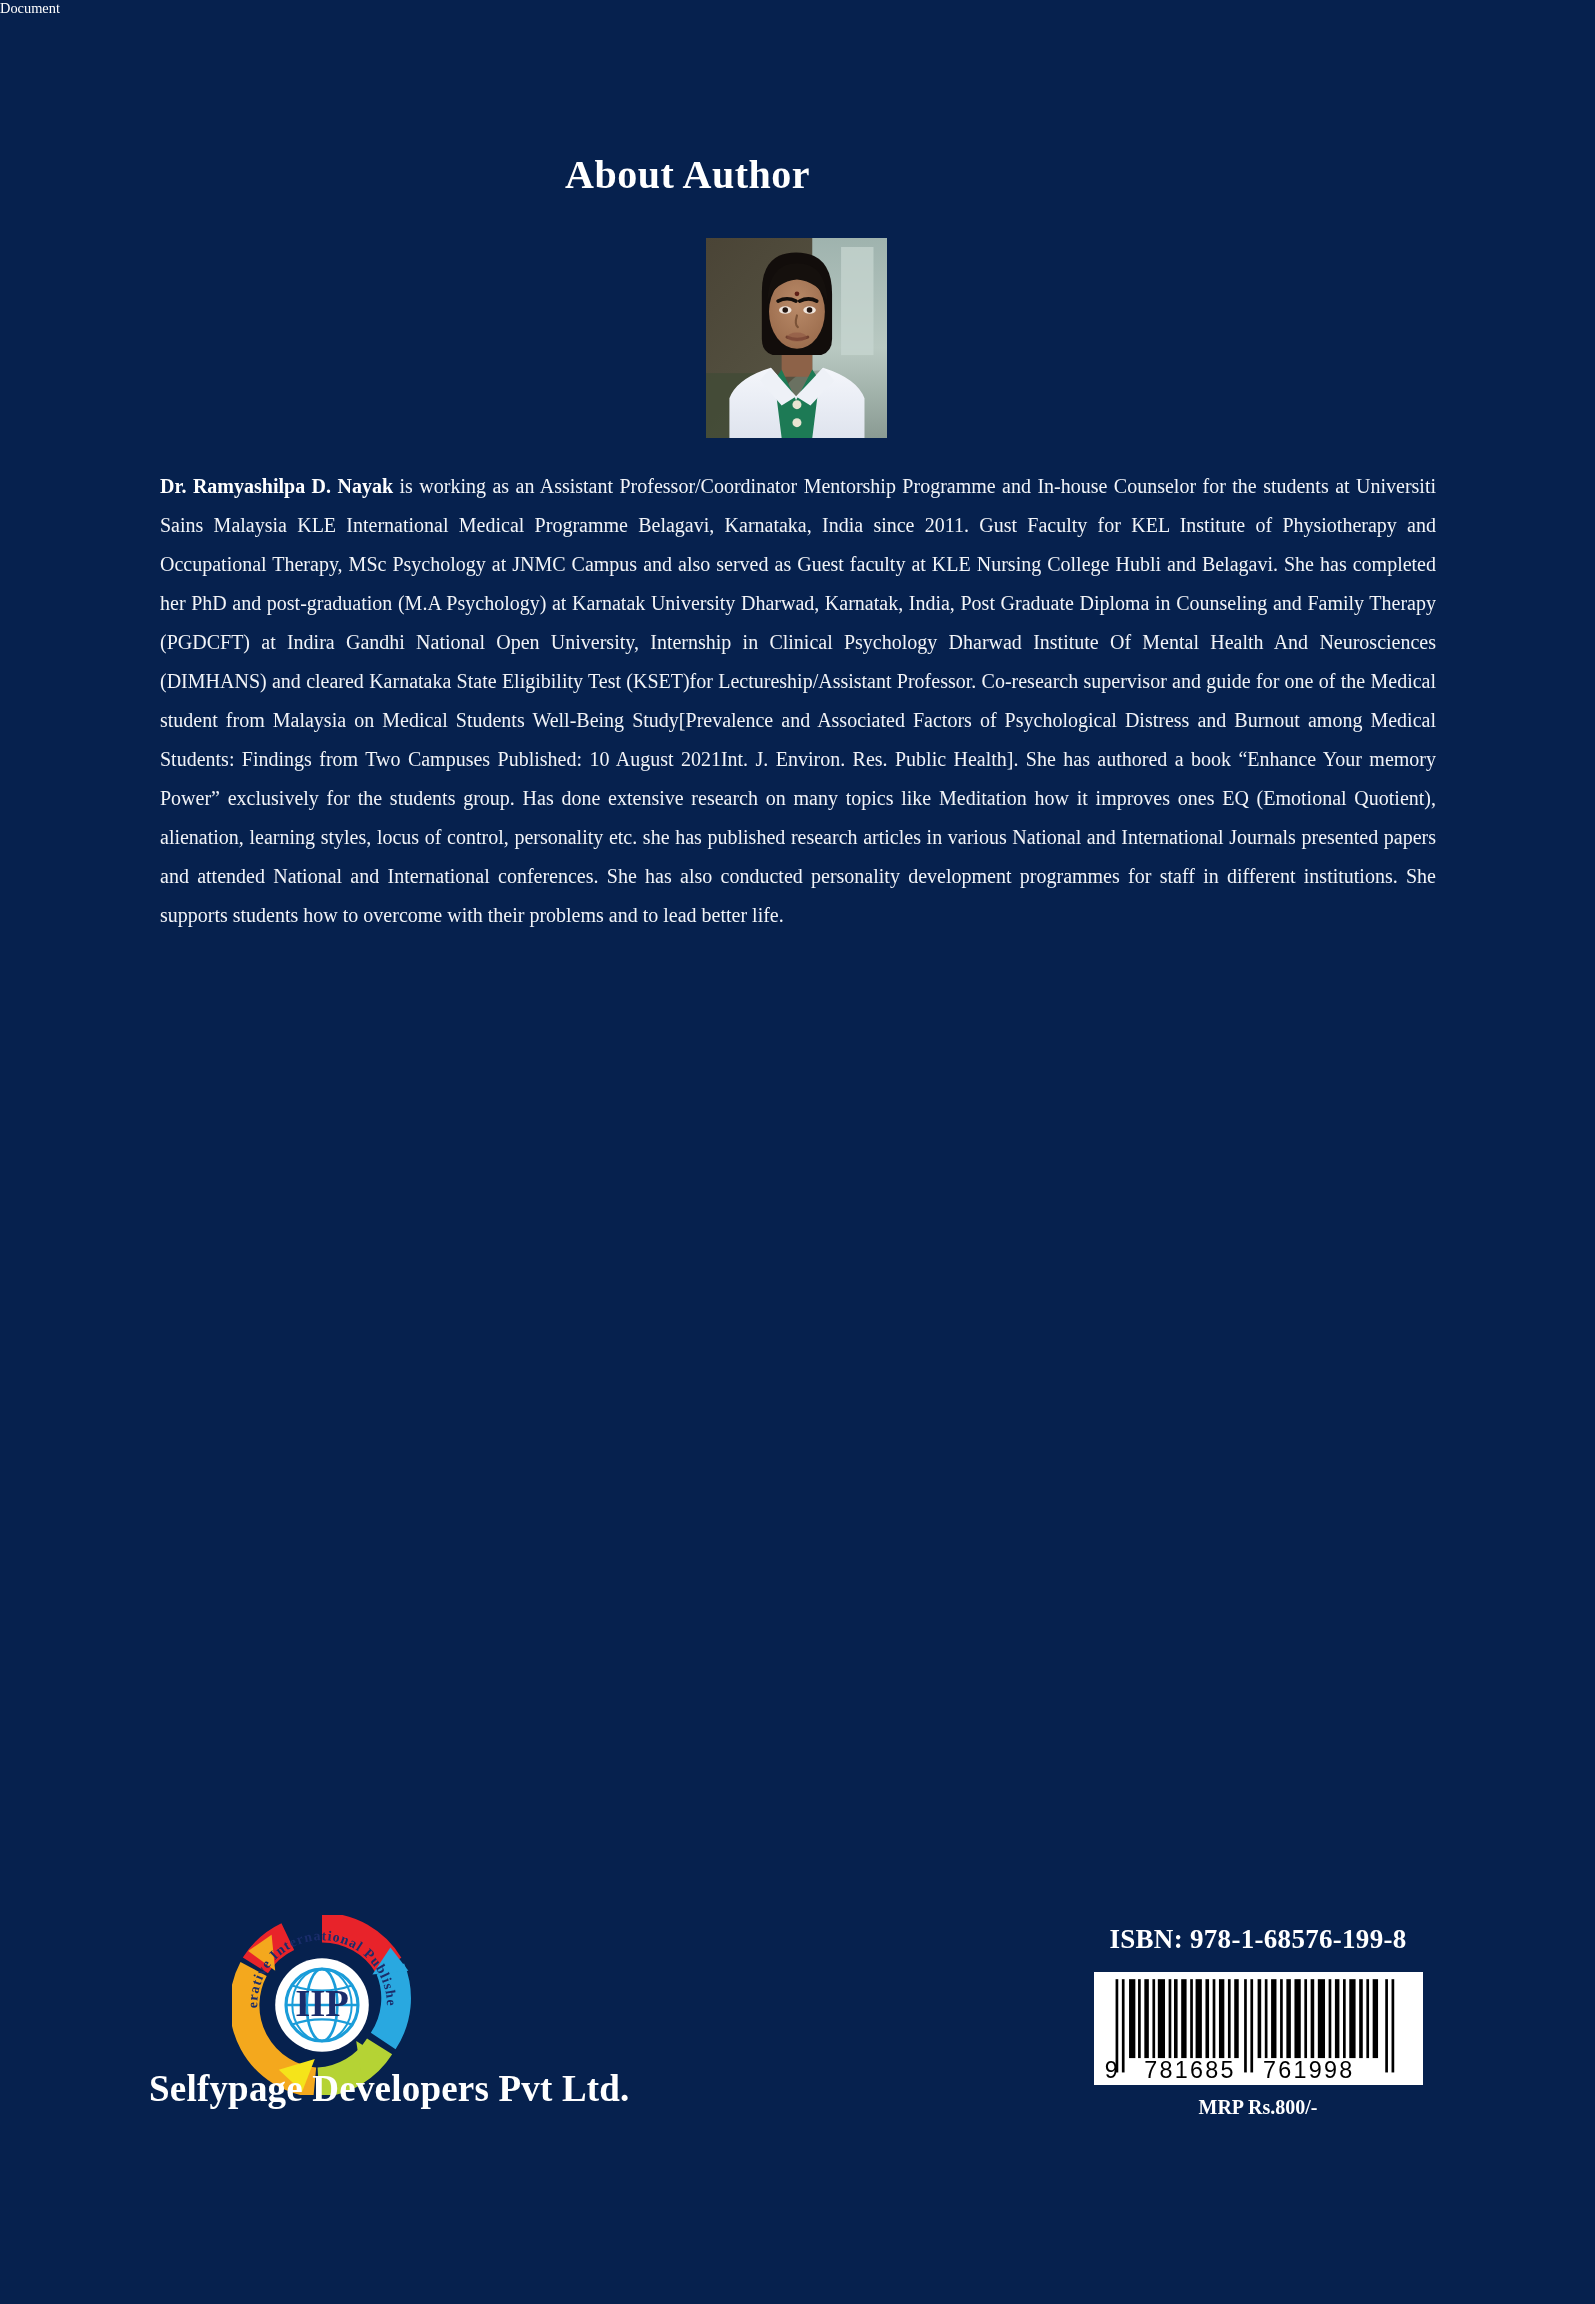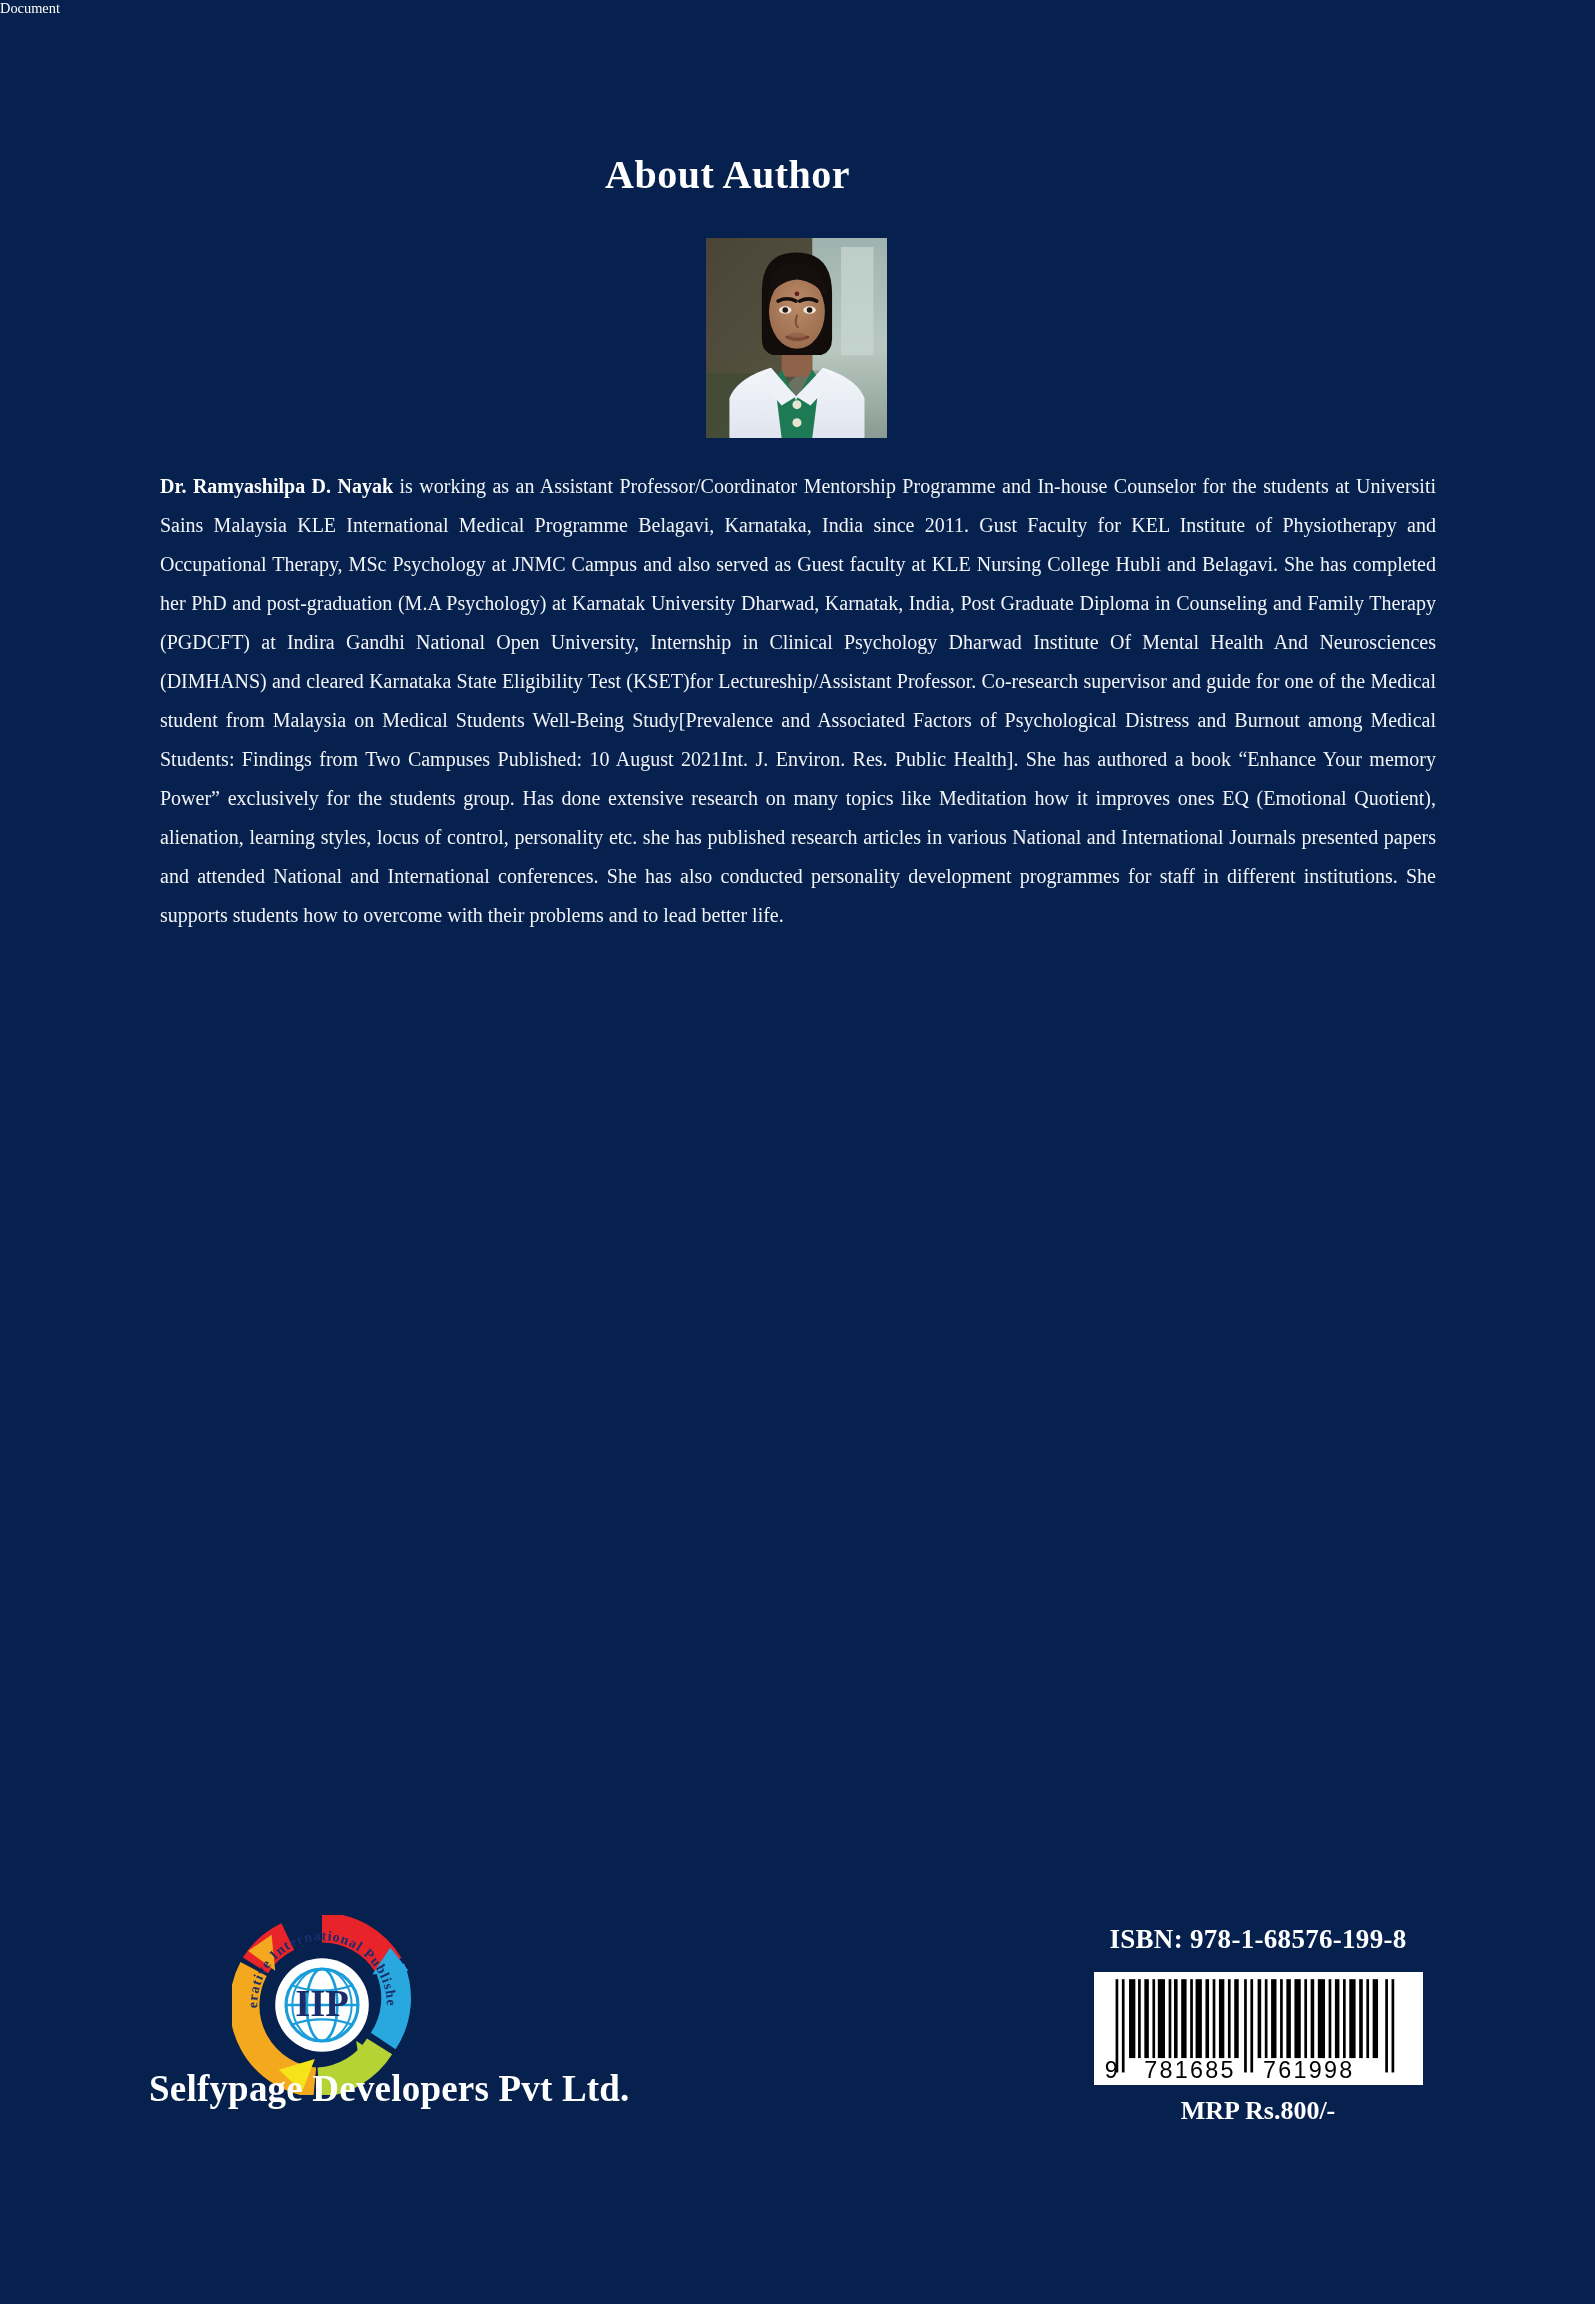--- a/index.html
+++ b/index.html
@@ -20,21 +20,20 @@
   .page-title {
     position: absolute;
     top: 151px;
     left: 0;
     width: 1375px;
     text-align: center;
     font-size: 40px;
     font-weight: bold;
     letter-spacing: 0.5px;
     color: #ffffff;
-    margin-left: 40px;
   }
 
   
   .author-photo {
     position: absolute;
     left: 706px;
     top: 238px;
     width: 181px;
     height: 200px;
     overflow: hidden;
@@ -94,21 +93,21 @@
   .barcode-box {
     width: 329px;
     height: 113px;
     background: #ffffff;
     margin: 0 auto;
     position: relative;
   }
   .barcode-svg { display: block; width: 100%; height: 100%; }
   .mrp-line {
     margin-top: 10.8px;
-    font-size: 26px;
+    font-size: 20px;
     font-weight: bold;
     color: #ffffff;
   }
 </style>
 </head>
 <body style="background: rgb(6, 33, 78);">
 
 
 
 

